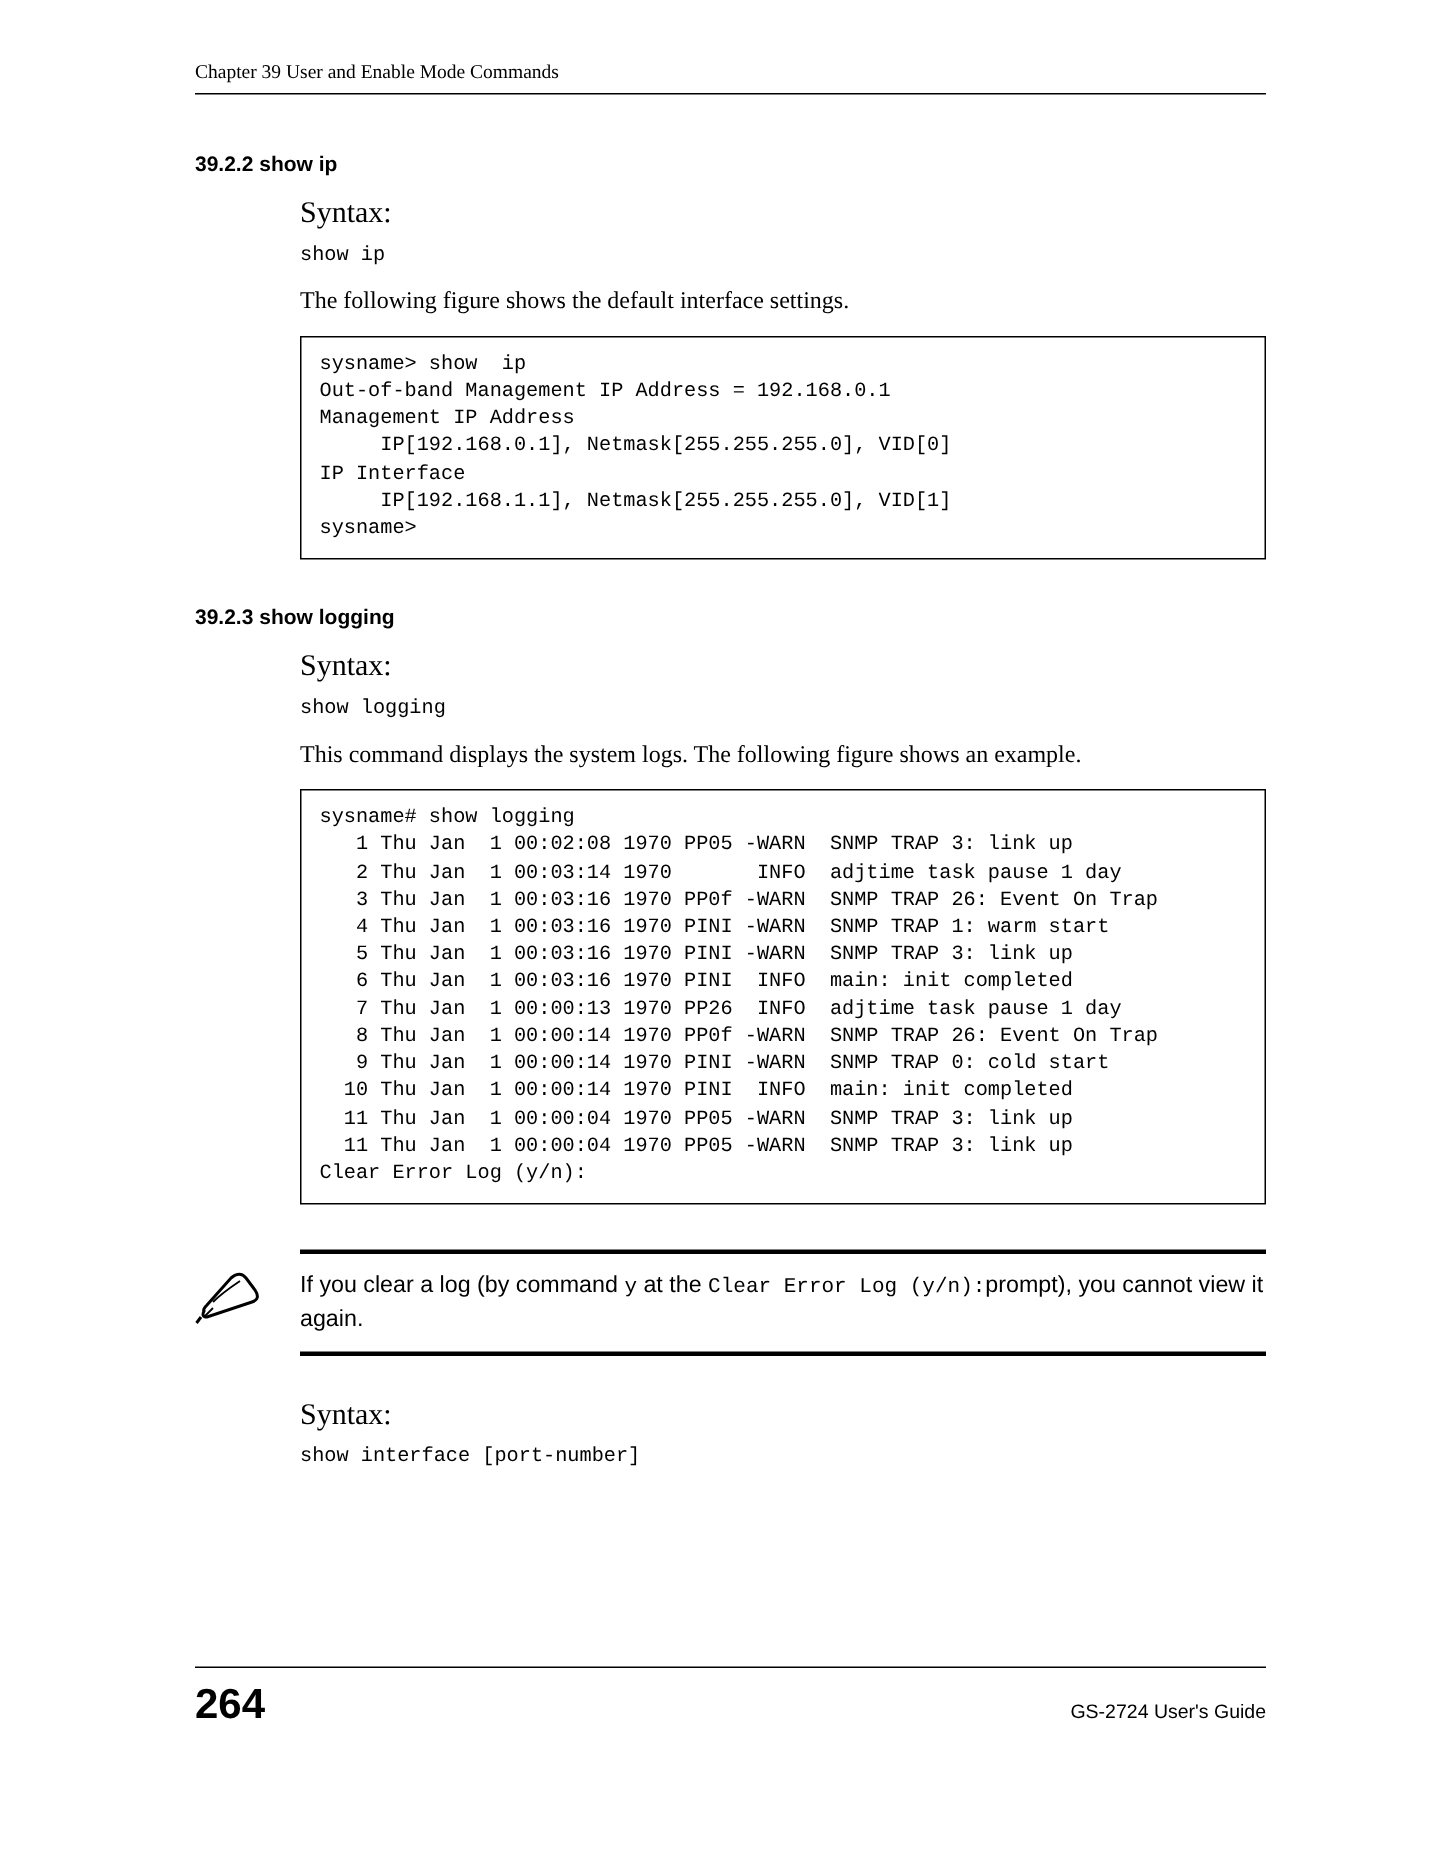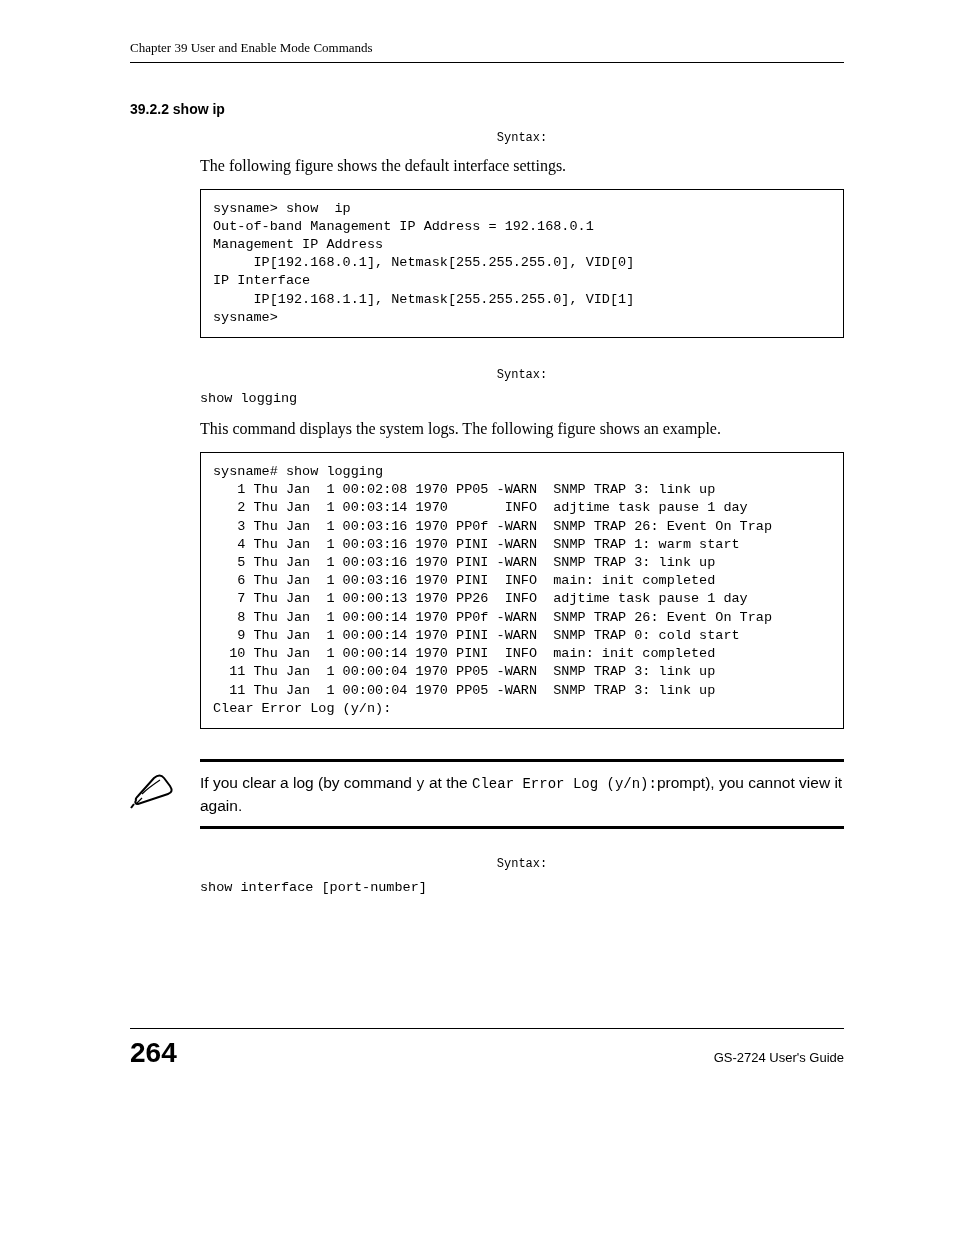--- a/index.html
+++ b/index.html
@@ -24,24 +24,23 @@
     .section-title {
       font-family: Arial, Helvetica, sans-serif;
       font-weight: bold;
       font-size: 14px;
       margin: 0 0 14px 0;
     }
     .body-indent {
       margin-left: 70px;
     }
     .syntax-label {
-      font-family: Liberation Mono, monospace;
-      font-size: 12px;
+      font-family: Liberation Serif, serif;
+      font-size: 20px;
       margin: 0 0 8px 0;
-      text-align: center;
     }
     .mono {
       font-family: "Courier New", Courier, monospace;
       font-size: 13.5px;
       white-space: pre;
       line-height: 1.35;
     }
     .body-text {
       font-family: "Times New Roman", Times, serif;
       font-size: 16px;
@@ -112,32 +111,34 @@
   </style>
 </head>
 <body>
 
 <div class="page">
   <div class="top-header">Chapter 39 User and Enable Mode Commands</div>
 
   <h2 class="section-title">39.2.2  show ip</h2>
   <div class="body-indent">
     <p class="syntax-label">Syntax:</p>
+    <div class="mono">show ip</div>
     <p class="body-text">The following figure shows the default interface settings.</p>
   </div>
   <div class="code-block">
     <div class="mono">sysname&gt; show  ip
 Out-of-band Management IP Address = 192.168.0.1
 Management IP Address
      IP[192.168.0.1], Netmask[255.255.255.0], VID[0]
 IP Interface
      IP[192.168.1.1], Netmask[255.255.255.0], VID[1]
 sysname&gt;</div>
   </div>
 
+  <h2 class="section-title">39.2.3  show logging</h2>
   <div class="body-indent">
     <p class="syntax-label">Syntax:</p>
     <div class="mono">show logging</div>
     <p class="body-text">This command displays the system logs. The following figure shows an example.</p>
   </div>
   <div class="code-block">
     <div class="mono">sysname# show logging
    1 Thu Jan  1 00:02:08 1970 PP05 -WARN  SNMP TRAP 3: link up
    2 Thu Jan  1 00:03:14 1970       INFO  adjtime task pause 1 day
    3 Thu Jan  1 00:03:16 1970 PP0f -WARN  SNMP TRAP 26: Event On Trap

